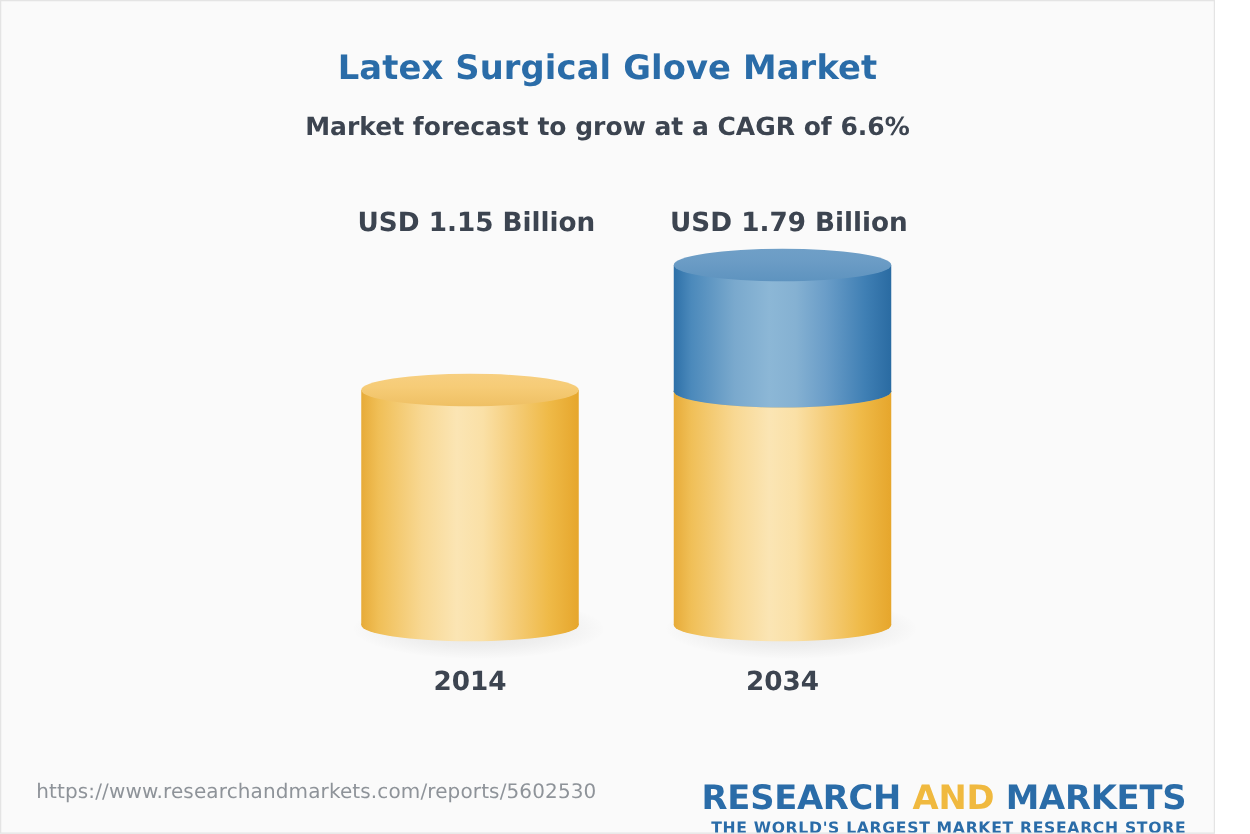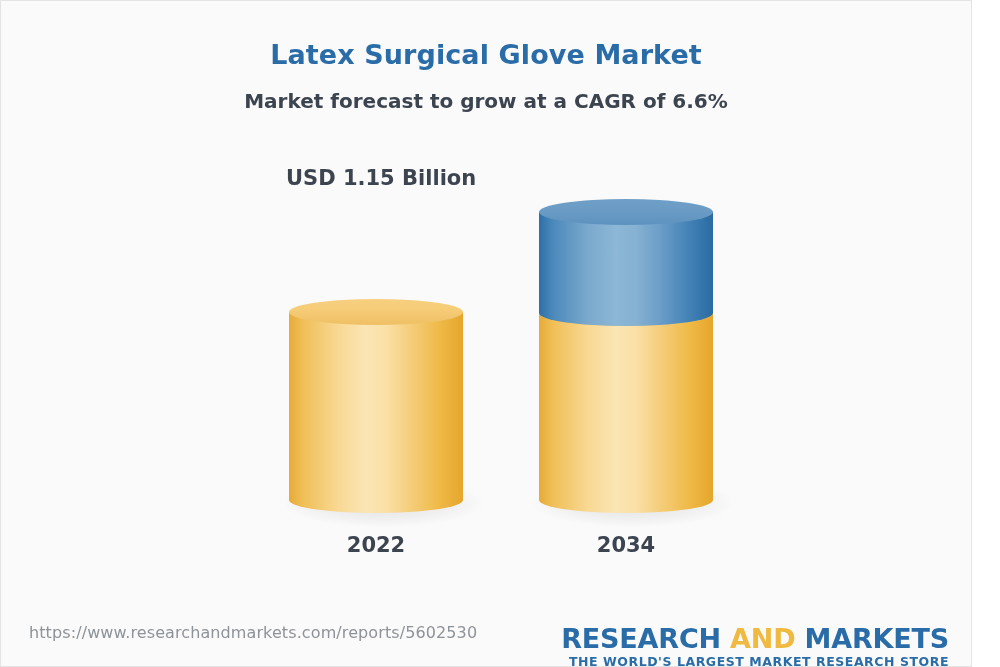--- a/index.html
+++ b/index.html
@@ -213,22 +213,23 @@
 
     <div style="position:absolute; left:288px; top:298px; width:174px; height:214px;">
 
       <div class="foot foot-yellow" style="top:188px; height:26px;"></div>
 
       <div class="seg seg-yellow" style="top:13px; height:188px;"></div>
 
       <div class="cap cap-yellow" style="top:0px; height:26px;"></div>
     </div>
 
-    <div class="cat-label bar1">2022</div>
-
+    <div class="cat-label bar1">2014</div>
+
+    <div class="value-label bar2">USD 1.79 Billion</div>
 
     <div class="cyl-shadow" style="left:532px; top:478px; width:200px; height:48px;"></div>
 
     <div style="position:absolute; left:538px; top:198px; width:174px; height:314px;">
 
       <div class="foot foot-yellow" style="top:288px; height:26px;"></div>
       <div class="seg seg-yellow" style="top:114px; height:187px;"></div>
       <div class="cap cap-yellow" style="top:101px; height:26px;"></div>
 
       <div class="foot foot-blue" style="top:101px; height:26px;"></div>

